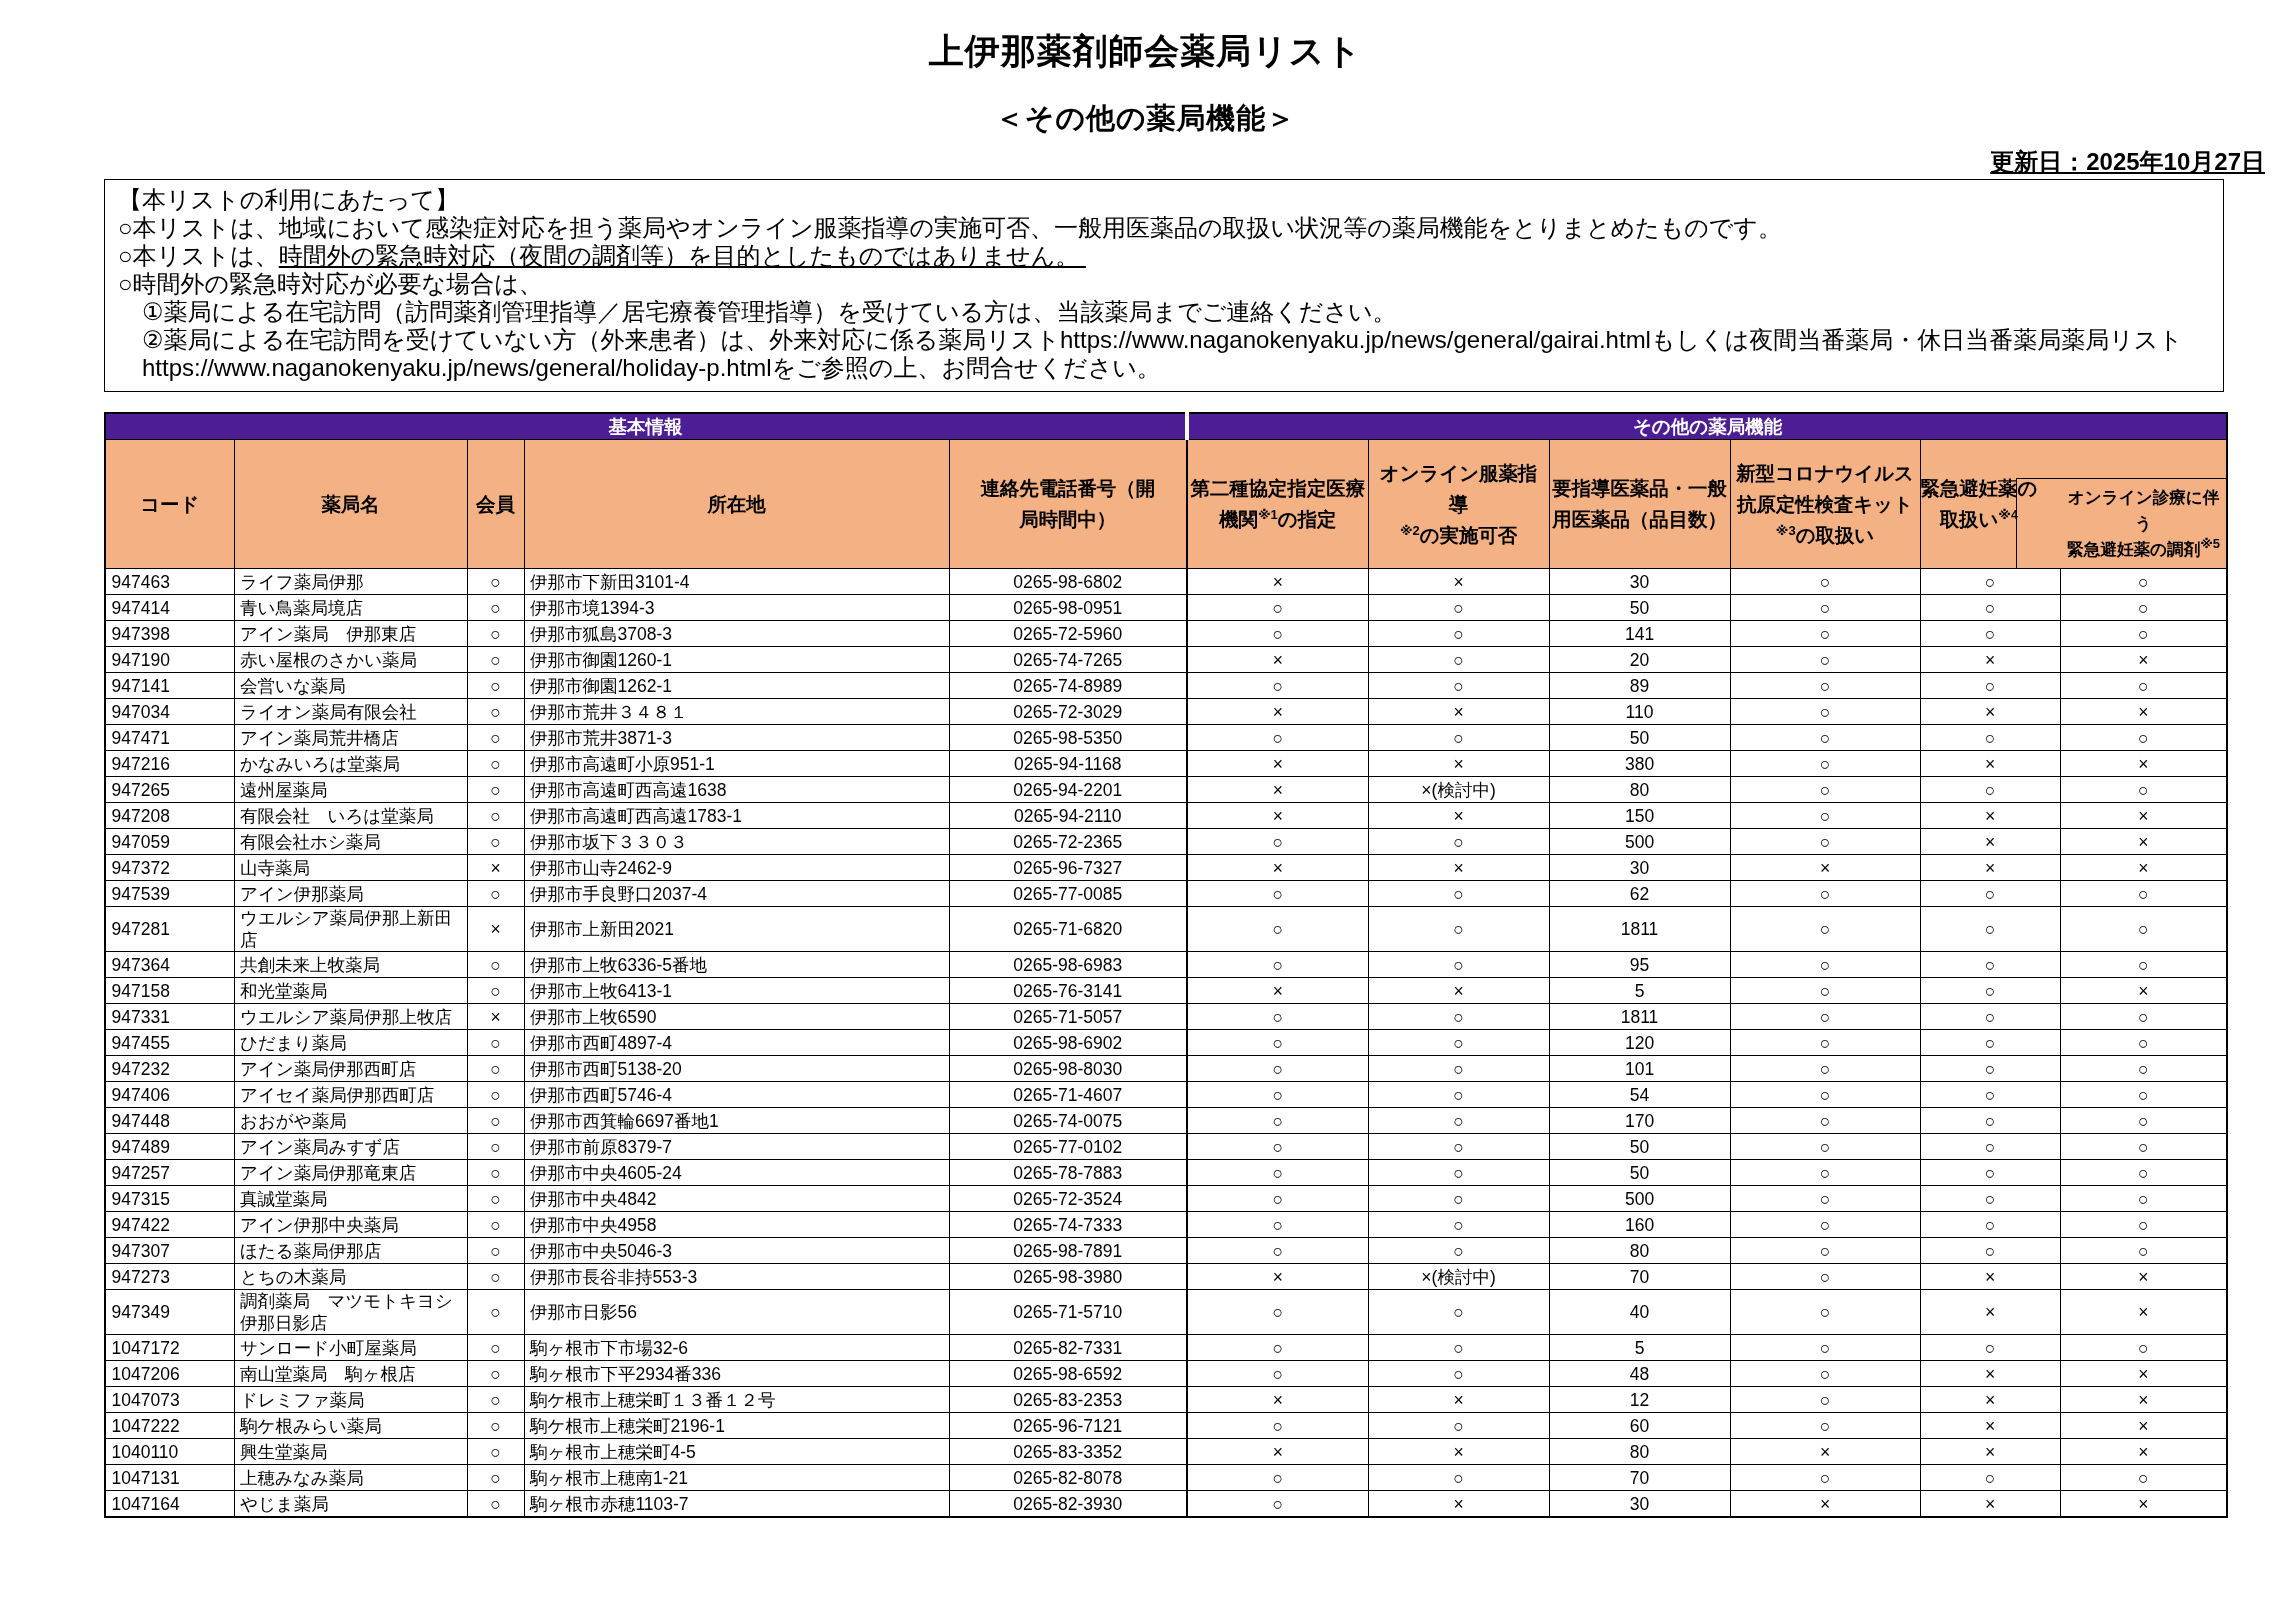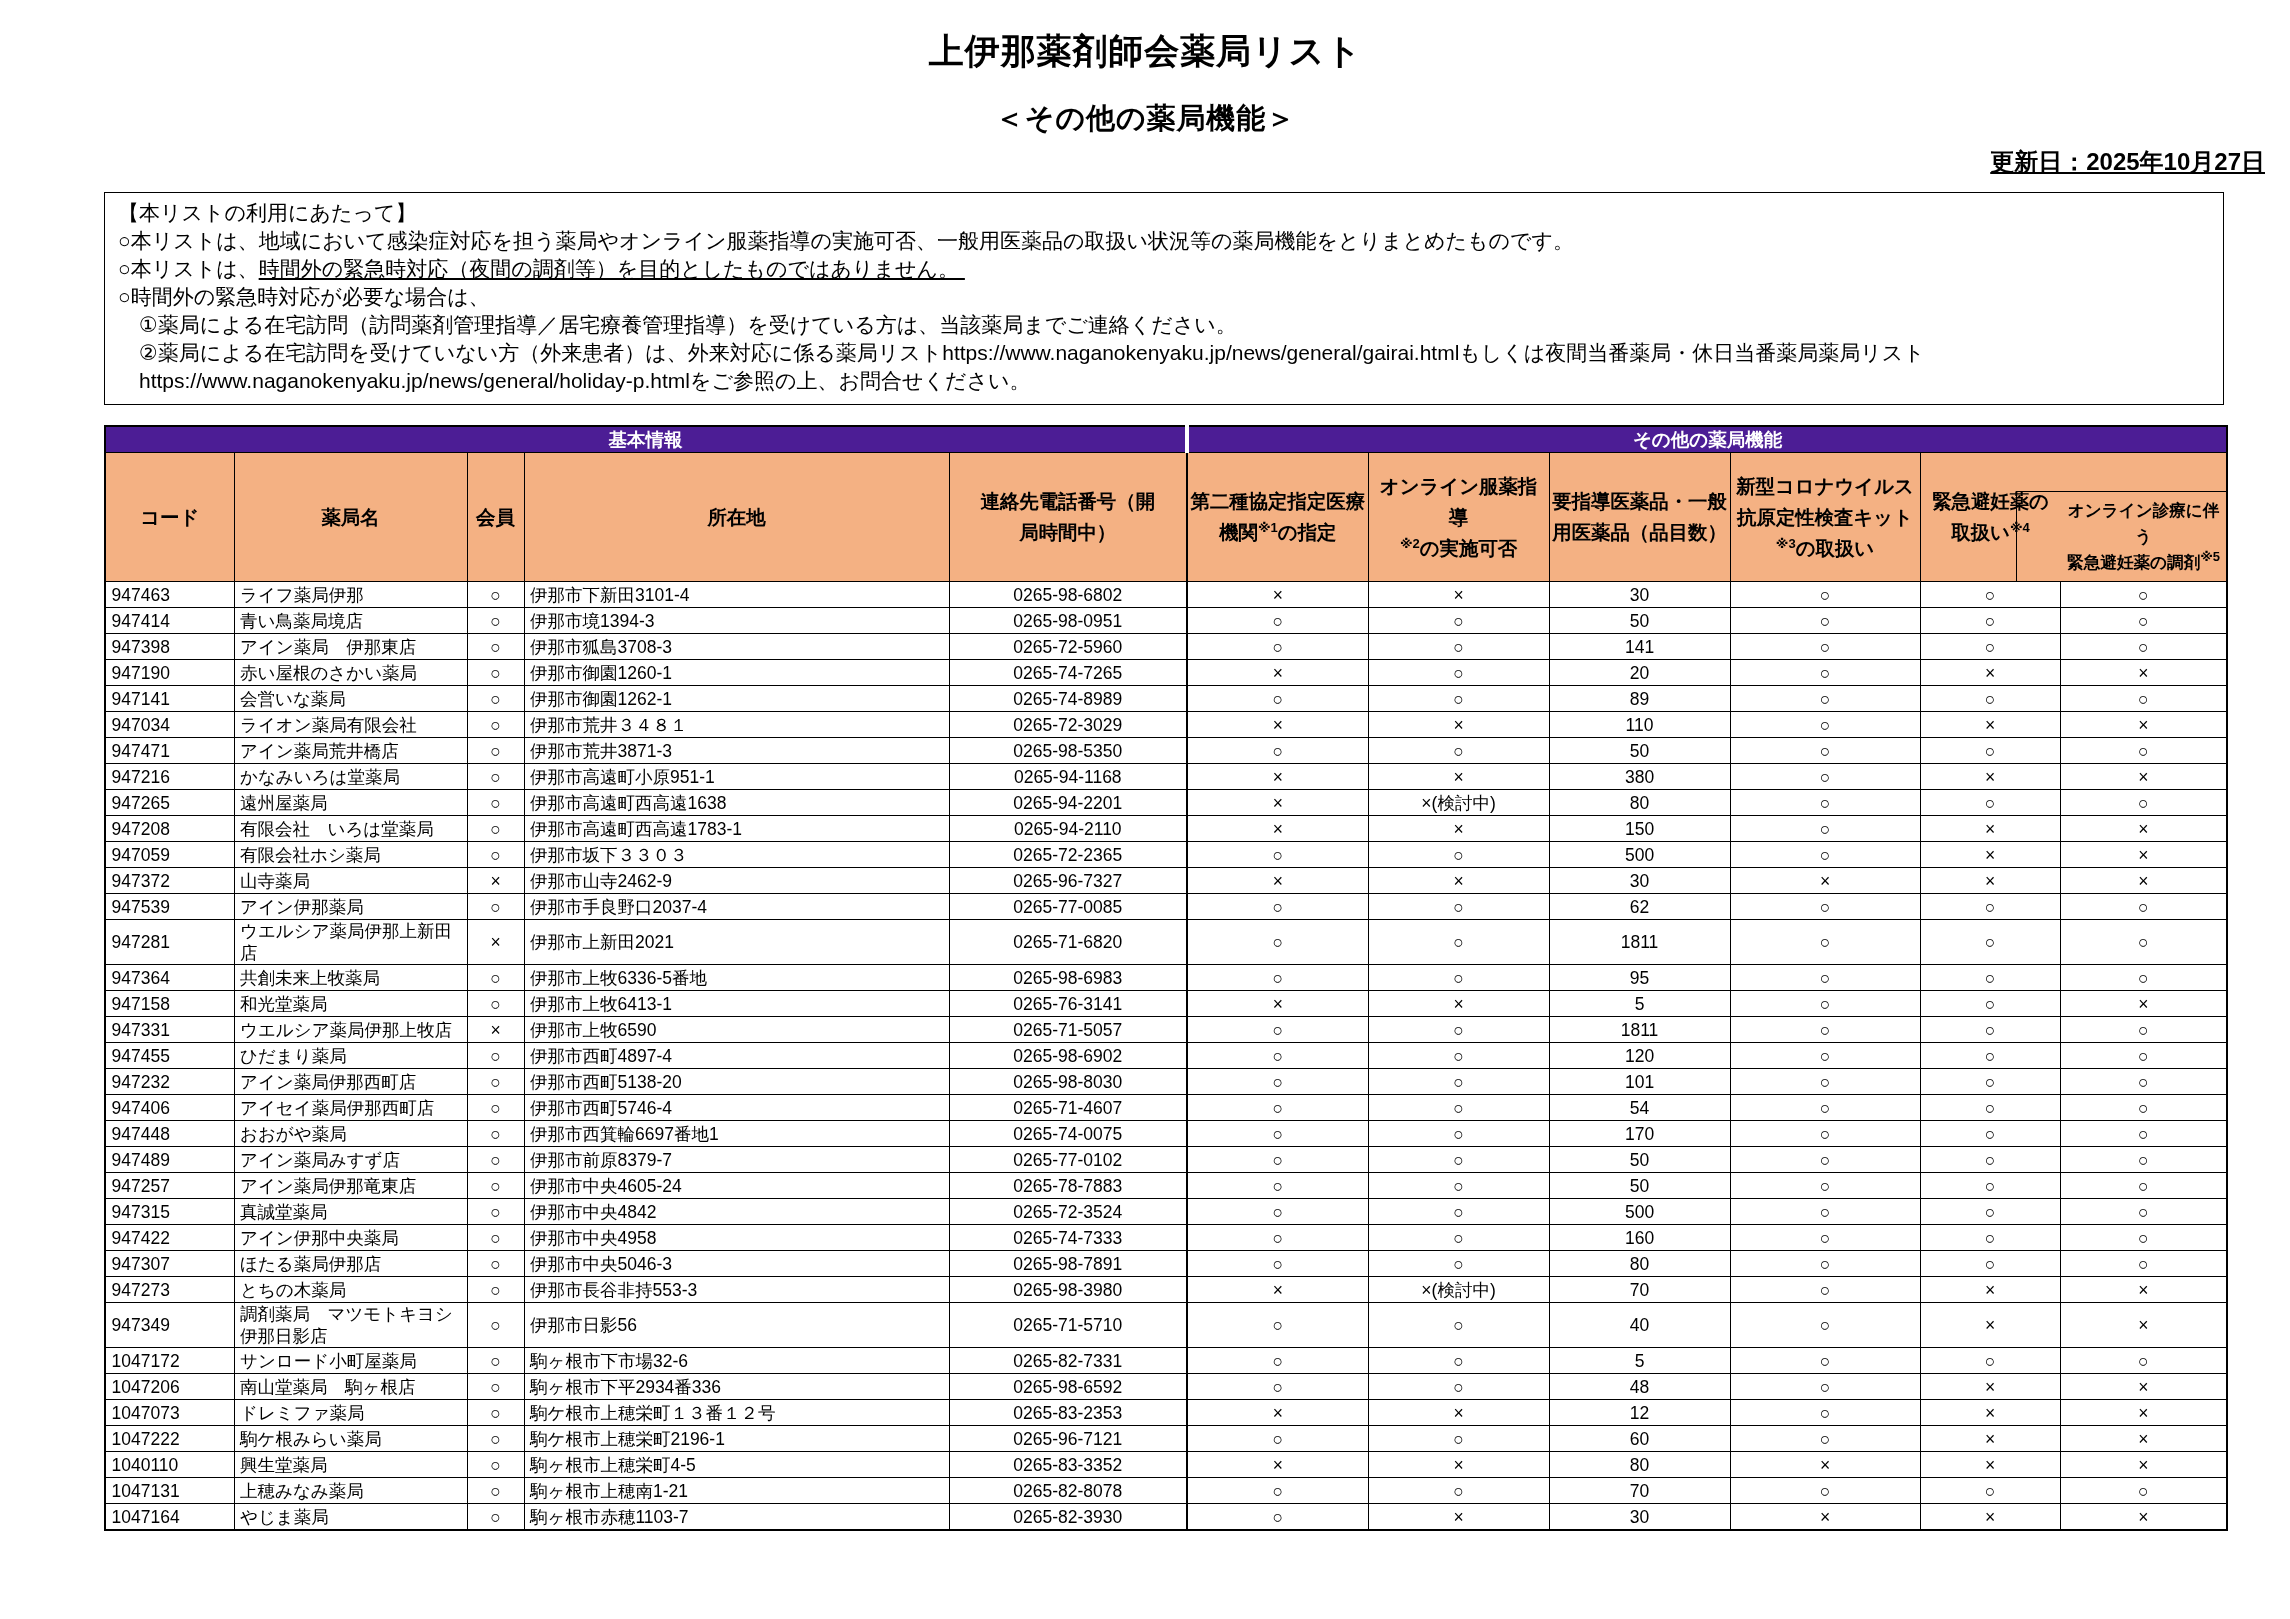--- a/index.html
+++ b/index.html
@@ -15,23 +15,23 @@
   }
   .subtitle{
     text-align:center;font-size:29px;font-weight:bold;
     margin:0;padding-top:24px;letter-spacing:0.9px;
   }
   .updated{
     text-align:right;font-size:24px;font-weight:bold;
     text-decoration:underline;margin:7.4px 26px 0 0;
   }
   .notes{
-    margin:14px 0 0 104px;width:2092px;
+    margin:1px 0 0 104px;width:2092px;
     border:1.8px solid #000;padding:5.5px 13px 9.2px 13px;
-    font-size:21px;
+    font-size:24px;
   }
   .notes-heading{line-height:28px;white-space:pre-wrap;}
   .note-line{line-height:28px;white-space:pre-wrap;}
   .note-line .u{text-decoration:underline;}
 
   table.pharmacy-table{
     margin:20px 0 0 104px;
     border-collapse:collapse;table-layout:fixed;
     width:2122px;
     border:2.8px solid #000;
@@ -49,21 +49,21 @@
     height:128px;padding:0 1.8px;text-align:center;vertical-align:middle;
     border:0.9px solid #000;border-bottom:1.8px solid #000;
     line-height:31px;
   }
   .cols-row th.first-func{border-left:2.8px solid #000;}
   .sup{font-size:13px;vertical-align:super;line-height:0;}
 
   th.dual-th{position:relative;padding:0;overflow:hidden;}
   .dual-left{
     position:absolute;left:0;top:0;width:140px;height:100%;
-    display:flex;align-items:center;justify-content:center;
+    display:flex;align-items:center;justify-content:flex-start;
   }
   .dual-right{
     position:absolute;right:0;bottom:0;width:165px;height:89px;
     border-top:1.8px solid #000;border-left:1.8px solid #000;
     display:flex;align-items:center;justify-content:center;
     font-size:16.6px;line-height:26px;padding-left:44px;
   }
   .seg-wrap{text-align:center;}
 
   tbody td{

